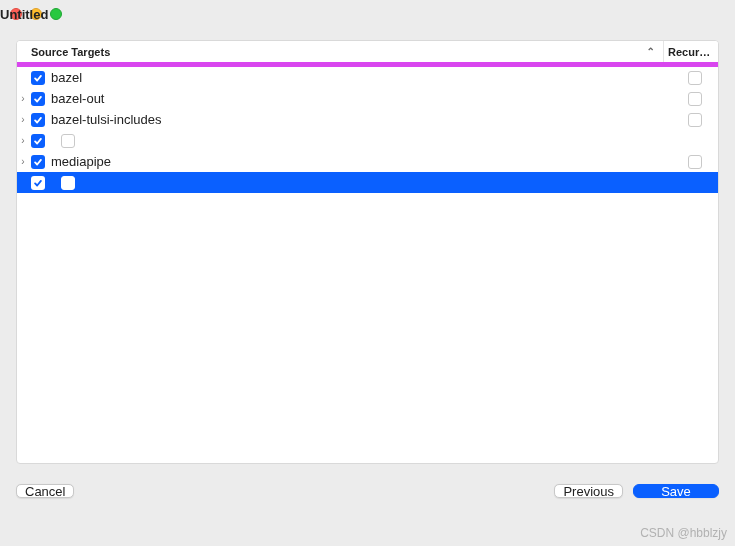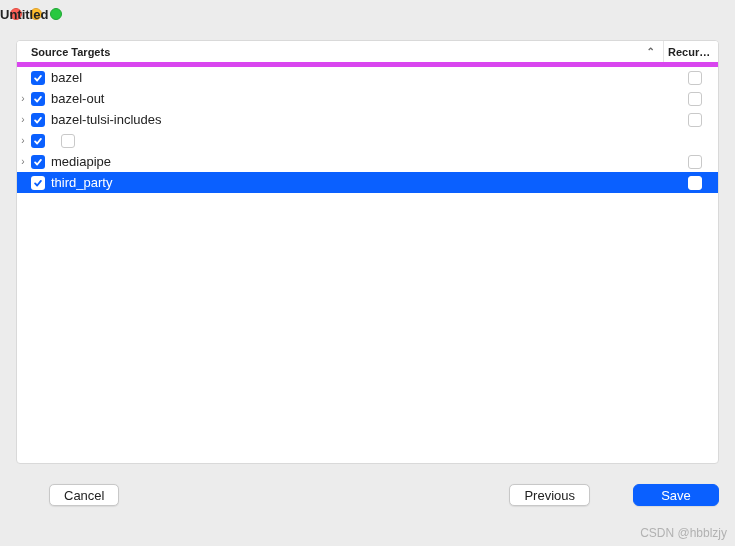--- a/index.html
+++ b/index.html
@@ -126,32 +126,31 @@
       background: #fff;
     }
     .row.selected .recursive-box { border-color: #fff; }
     .footer {
       display: flex;
       align-items: center;
       padding: 20px 16px;
       gap: 10px;
     }
     .btn {
-      height: 22px;
+      height: 14px;
       border-radius: 5px;
       border: 0.5px solid #c8c8c8;
       background: #fff;
       font-size: 13px;
-      padding: 0 14px;
+      padding: 0 8px;
       display: flex;
       align-items: center;
       justify-content: center;
       box-shadow: 0 0.5px 1px rgba(0,0,0,0.08);
       cursor: default;
-      margin-left: 33px;
     }
     .btn.primary {
       background: #0a60ff;
       border-color: #0a60ff;
       color: #fff;
       min-width: 86px;
       border-radius: 6px;
     }
     .spacer { flex: 1; }
     .watermark {
@@ -243,21 +242,20 @@
             <div class="recursive-box"></div>
           </div>
         </div>
         <div class="row selected">
           <div class="disclosure"></div>
           <div class="check">
             <svg viewBox="0 0 12 12">
               <path d="M2.5 6.5 L5 9 L9.5 3.5"></path>
             </svg>
           </div>
-          <div class="row-label">third_party</div>
           <div class="row-recursive">
             <div class="recursive-box"></div>
           </div>
         </div>
       </div>
   </div>
 </div>
 
 <div class="footer">
   <div class="btn">Cancel</div>

